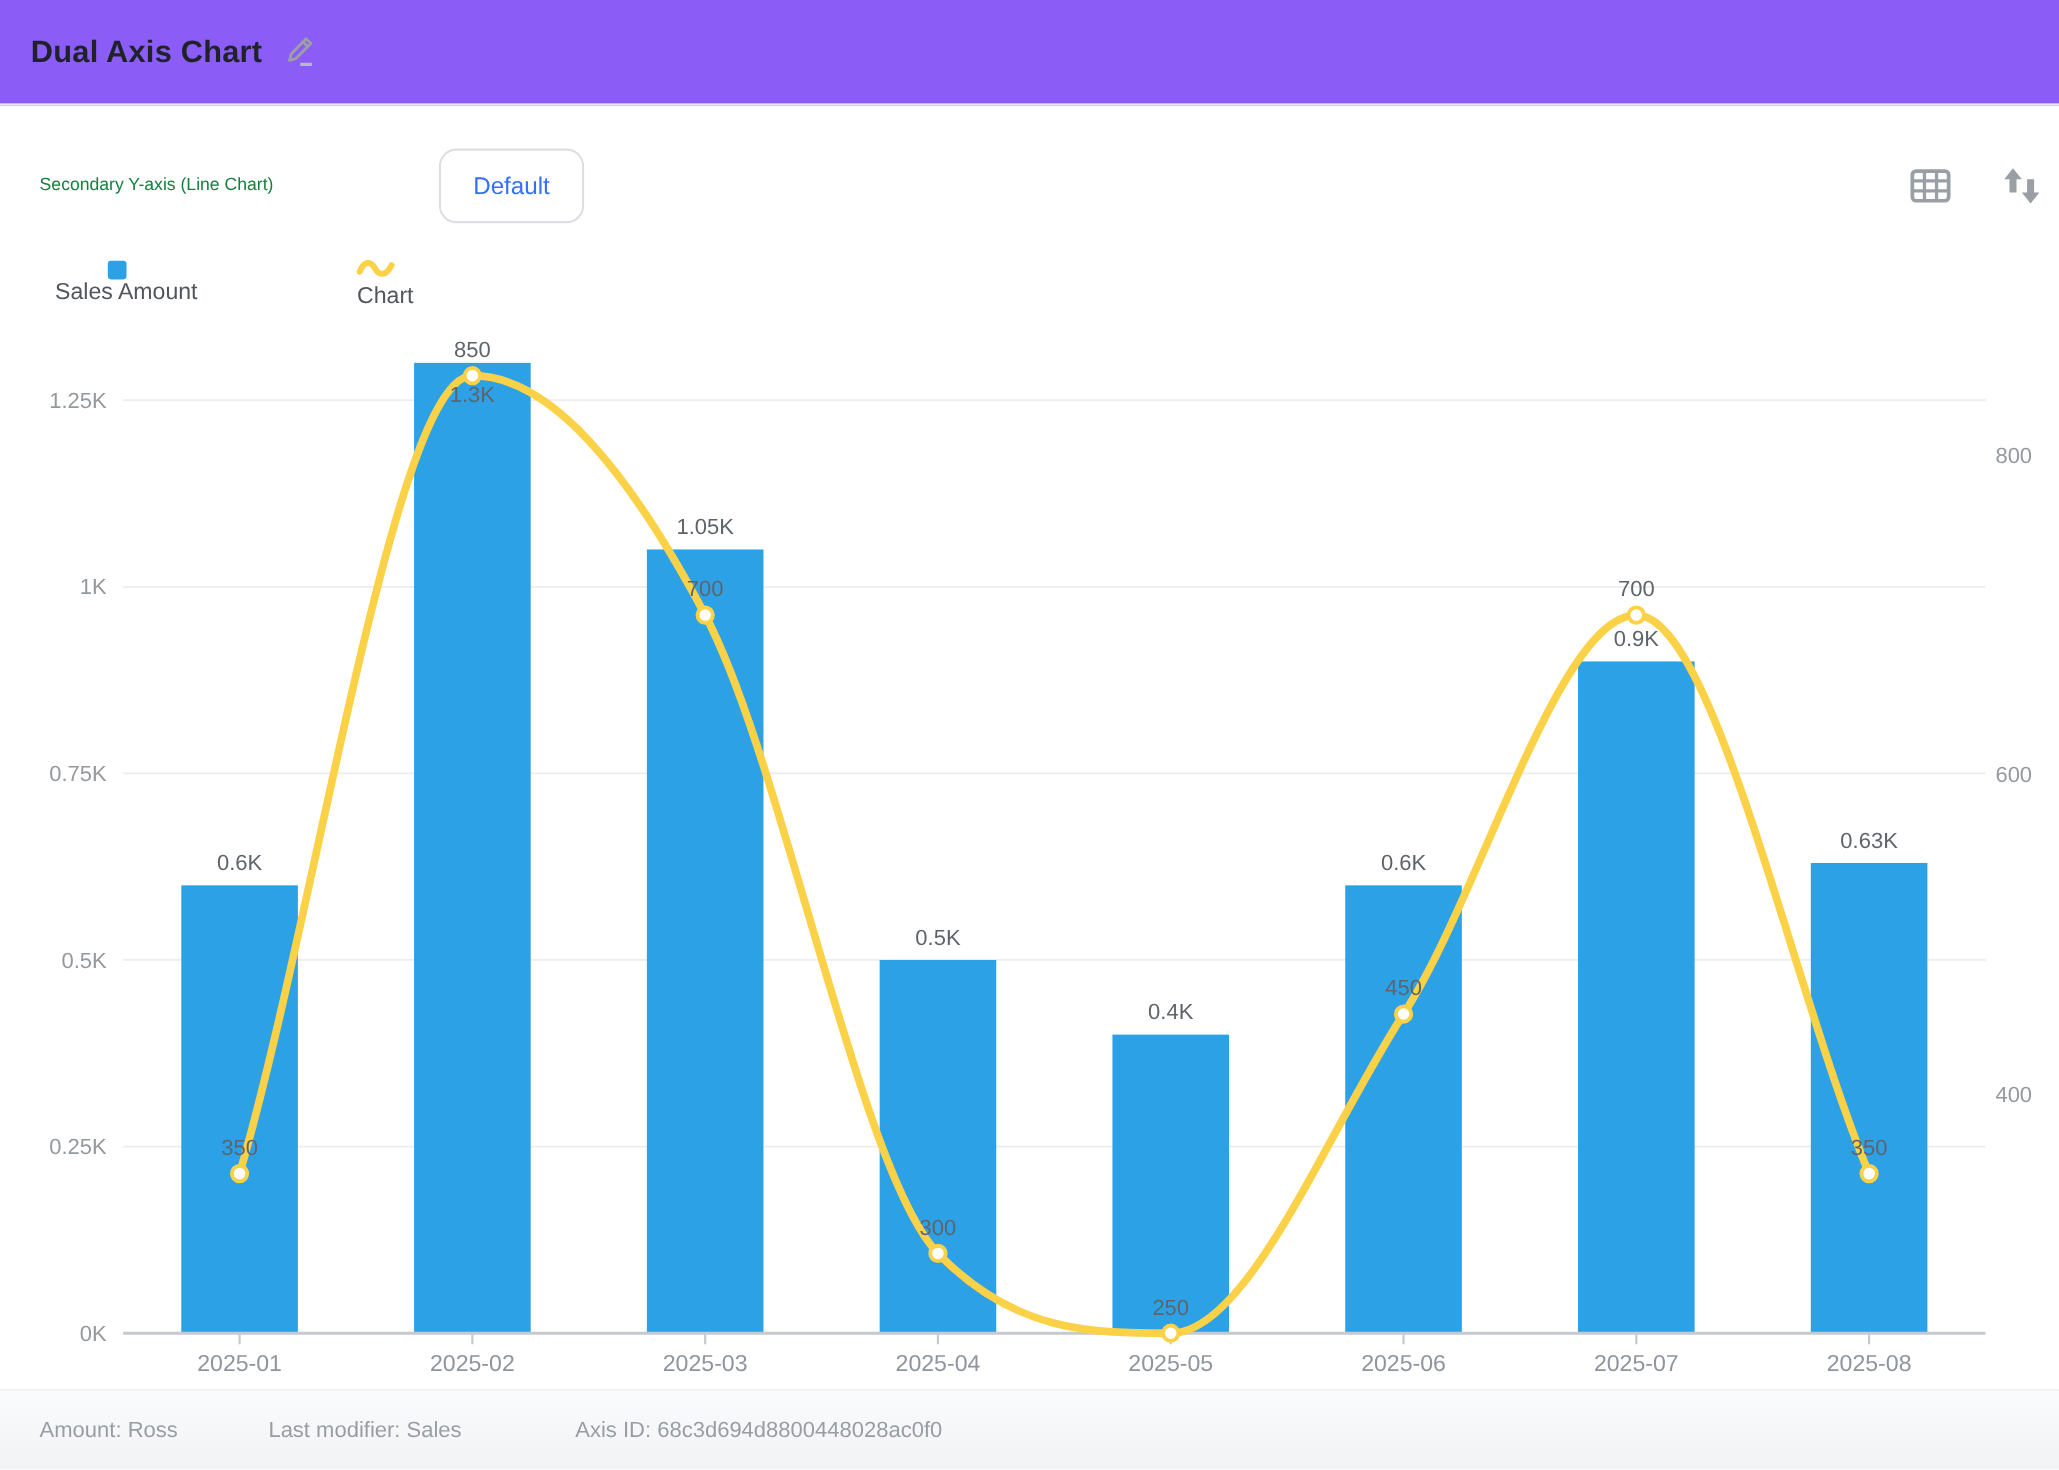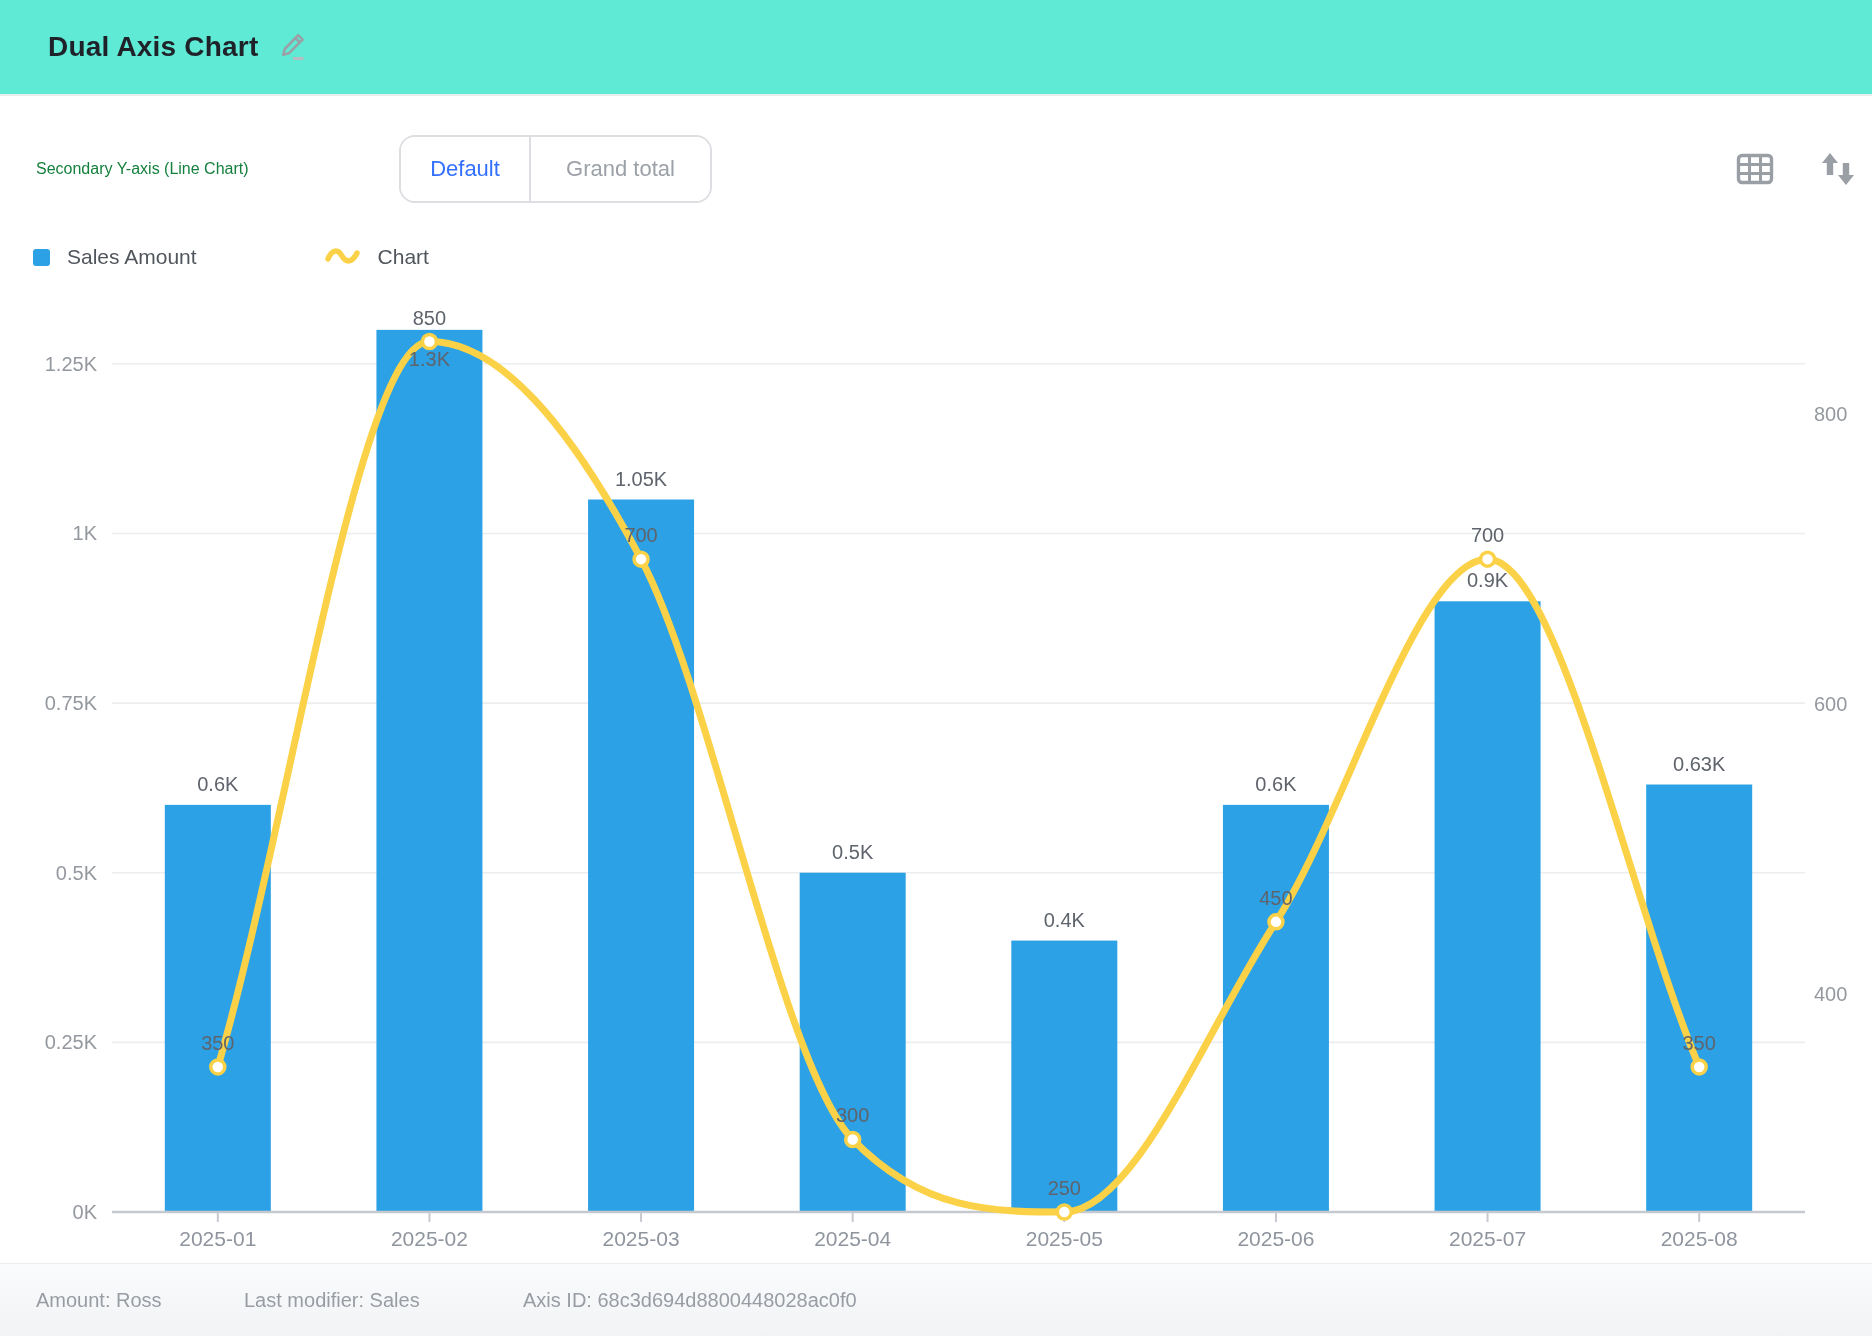--- a/index.html
+++ b/index.html
@@ -5,22 +5,22 @@
   * { margin:0; padding:0; box-sizing:border-box; }
   html,body { width:1872px; height:1336px; }
   body {
     position:relative; overflow:hidden; background:#ffffff;
     font-family:"Liberation Sans","DejaVu Sans",sans-serif;
     -webkit-font-smoothing:antialiased;
   }
   
   .header {
     position:absolute; left:0; top:0; width:1872px; height:96px;
-    background:#5eead4; border-bottom:2px solid #ebedef;
-    display:flex; align-items:center; padding-left:48px;
+    background:#8b5cf6; border-bottom:2px solid #ebedef;
+    display:flex; align-items:center; padding-left:28px;
   }
   .title { font-size:28px; font-weight:700; color:#1f2329; letter-spacing:.2px; }
   .edit-icon { margin-left:16px; display:inline-flex; }
   
   .controls-label {
     position:absolute; left:36px; top:135px; height:68px;
     display:flex; align-items:center; font-size:16px; color:#15803d;
   }
   .seg-group {
     position:absolute; left:399px; top:135px; height:68px;
@@ -31,21 +31,21 @@
     display:flex; align-items:center; justify-content:center;
     font-size:22px; cursor:pointer; background:#fff; border:none;
     font-family:inherit;
   }
   .seg-default { width:128px; color:#3370ff; }
   .seg-grand { width:181px; color:#9ca1a8; border-left:2px solid #dcdee1; }
   .top-icons { position:absolute; top:135px; right:14px; height:68px; display:flex; align-items:center; gap:44px; }
   .icon-btn { display:inline-flex; cursor:pointer; }
   
   .legend { position:absolute; left:33px; top:240px; height:34px; display:flex; align-items:center; }
-  .legend-item { display:flex; align-items:center; cursor:pointer; }
+  .legend-item { display:flex; align-items:center; cursor:pointer;flex-direction:column; }
   .legend-item + .legend-item { margin-left:128px; }
   .legend-swatch-bar { width:17px; height:17px; border-radius:3px; background:#2ca1e6; }
   .legend-text { font-size:21px; color:#51565d; margin-left:17px; }
   
   #chart { position:absolute; left:0; top:0; width:1872px; height:1336px; }
   
   .footer {
     position:absolute; left:0; top:1263px; width:1872px; height:73px;
     background:linear-gradient(180deg,#fafbfc 0%,#f2f3f5 100%);
     border-top:1px solid #ececee;
@@ -133,21 +133,20 @@
       <path d="M24.2 5.2 L28.6 9.6 L15.0 23.2 L9.2 24.8 L10.8 19.0 Z" fill="none" stroke="#9aa0a6" stroke-width="2.6" stroke-linejoin="round"></path>
       <path d="M21.4 8.0 L25.8 12.4" stroke="#9aa0a6" stroke-width="2.6"></path>
       <path d="M19 28.5 H29.5" stroke="#b8bcc1" stroke-width="3"></path>
     </svg>
   </span>
 </div>
 
 <div class="controls-label">Secondary Y-axis (Line Chart)</div>
 <div class="seg-group">
   <button class="seg seg-default">Default</button>
-  <button class="seg seg-grand">Grand total</button>
 </div>
 <div class="top-icons">
   <span class="icon-btn">
     <svg width="38" height="34" viewBox="0 0 38 34">
       <rect x="2.5" y="3.5" width="33" height="27" rx="3.5" fill="none" stroke="#9a9ea5" stroke-width="3.4"></rect>
       <path d="M2.5 12.5 H35.5 M2.5 21.5 H35.5 M13.5 3.5 V30.5 M24.5 3.5 V30.5" stroke="#9a9ea5" stroke-width="3"></path>
     </svg>
   </span>
   <span class="icon-btn">
     <svg width="40" height="36" viewBox="0 0 40 36">

